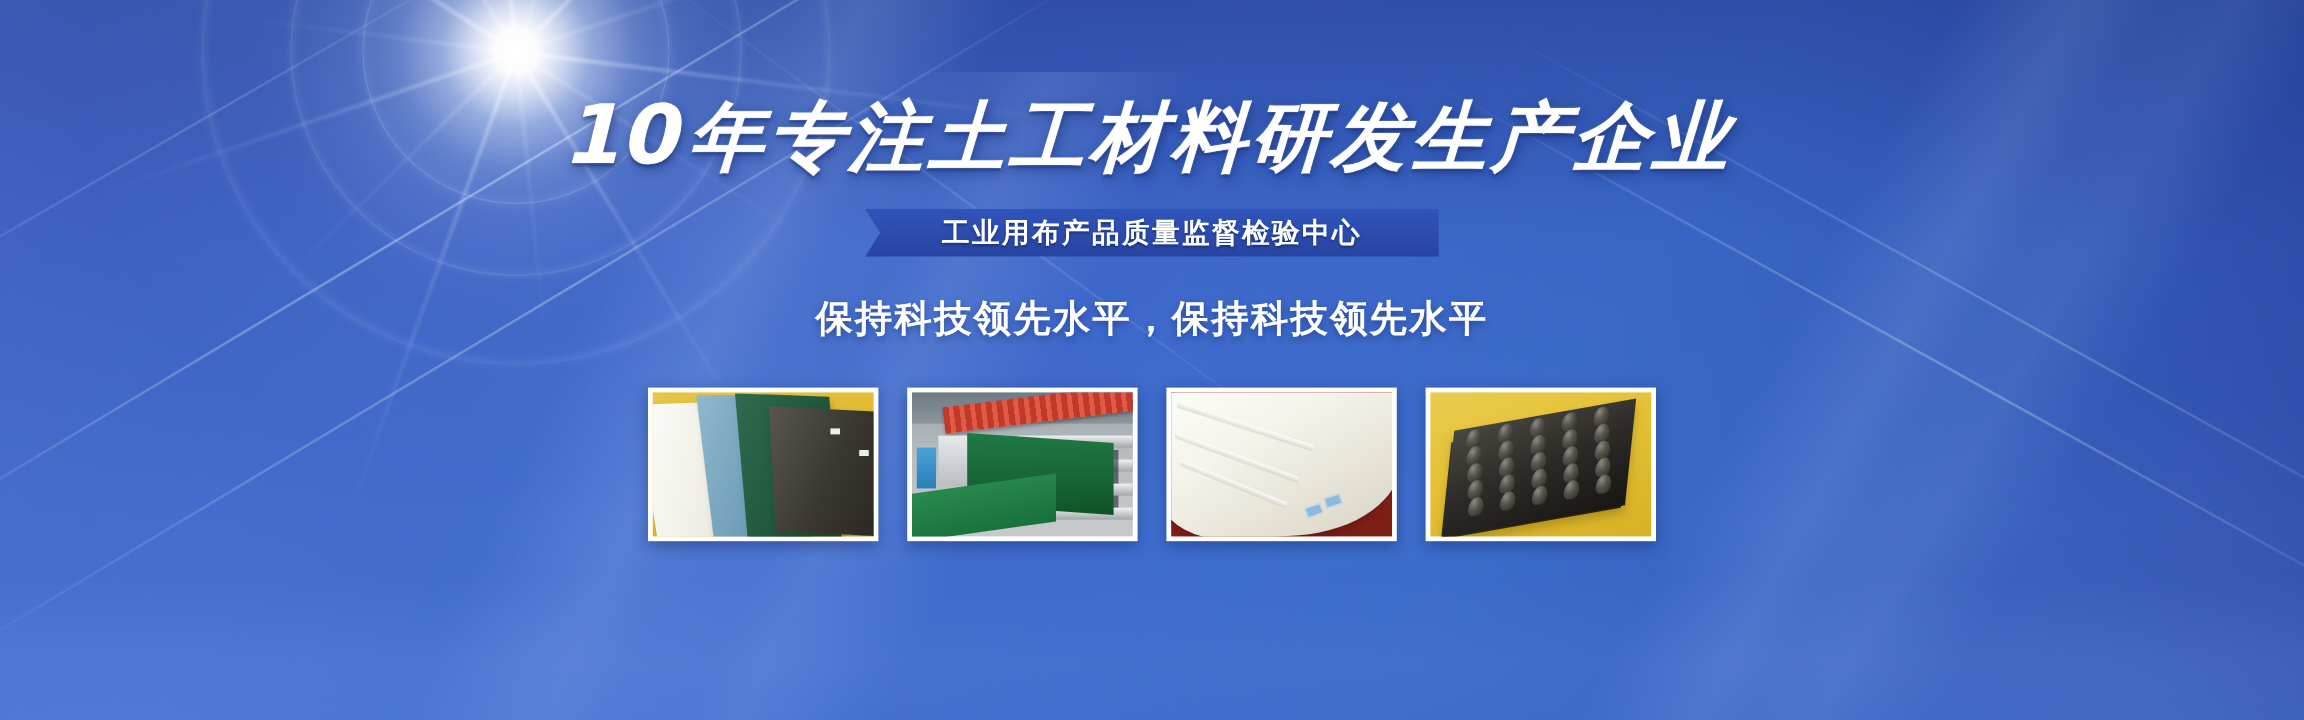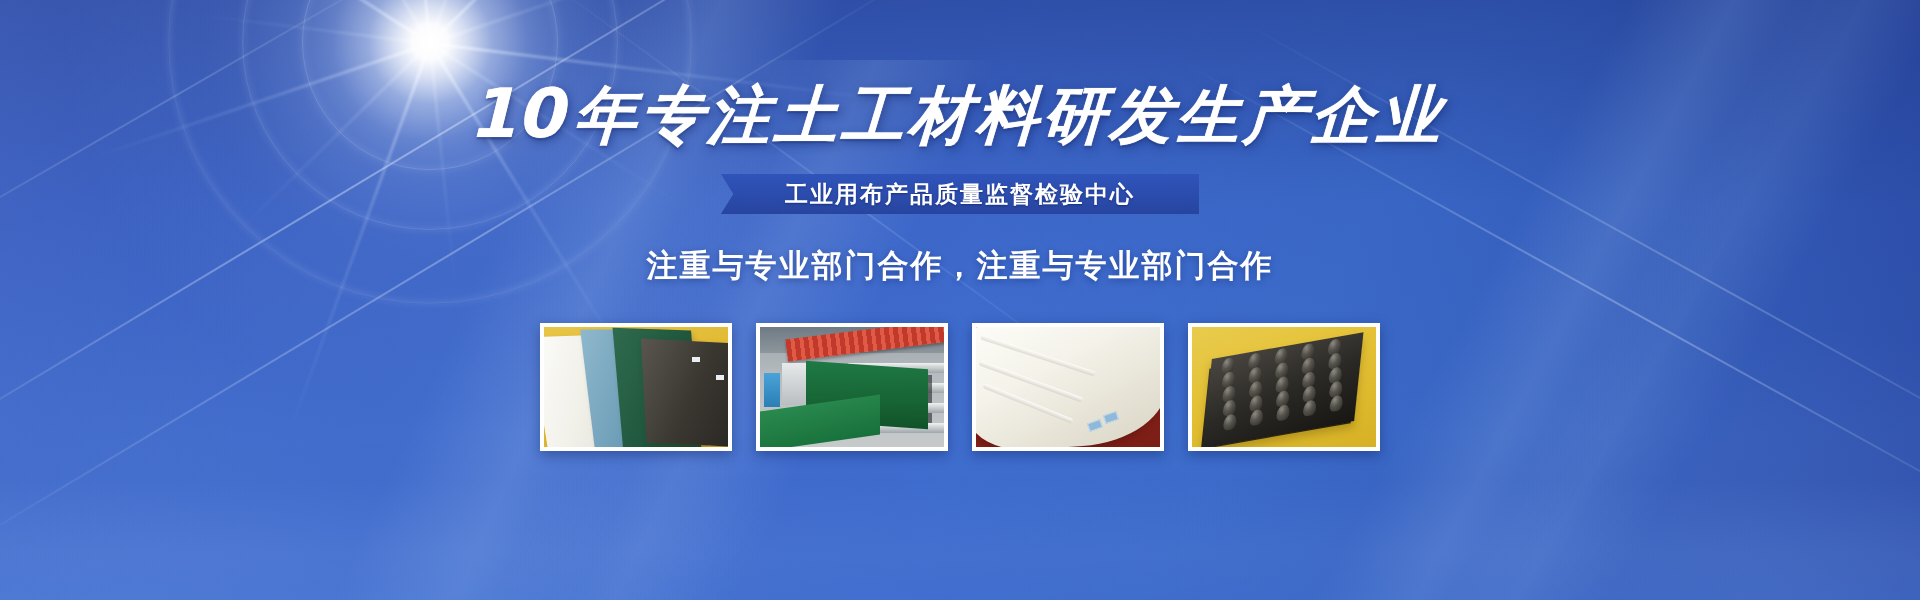--- a/index.html
+++ b/index.html
@@ -412,21 +412,21 @@
     <div class="headline">
       <span class="num">10</span><span>年专注土工材料研发生产企业</span>
     </div>
 
     <div class="ribbon-row">
       <div class="ribbon">
         <span class="ribbon-text">工业用布产品质量监督检验中心</span>
       </div>
     </div>
 
-    <div class="tagline">注重与专业部门合作，注重与专业部门合作</div>
+    <div class="tagline">保持科技领先水平，保持科技领先水平</div>
 
     <div class="gallery">
 
       <div class="card">
         <div class="photo p1">
           <div class="sheet s-white"></div>
           <div class="sheet s-blue"></div>
           <div class="sheet s-green"></div>
           <div class="sheet s-black"></div>
           <div class="tag t1"></div>

